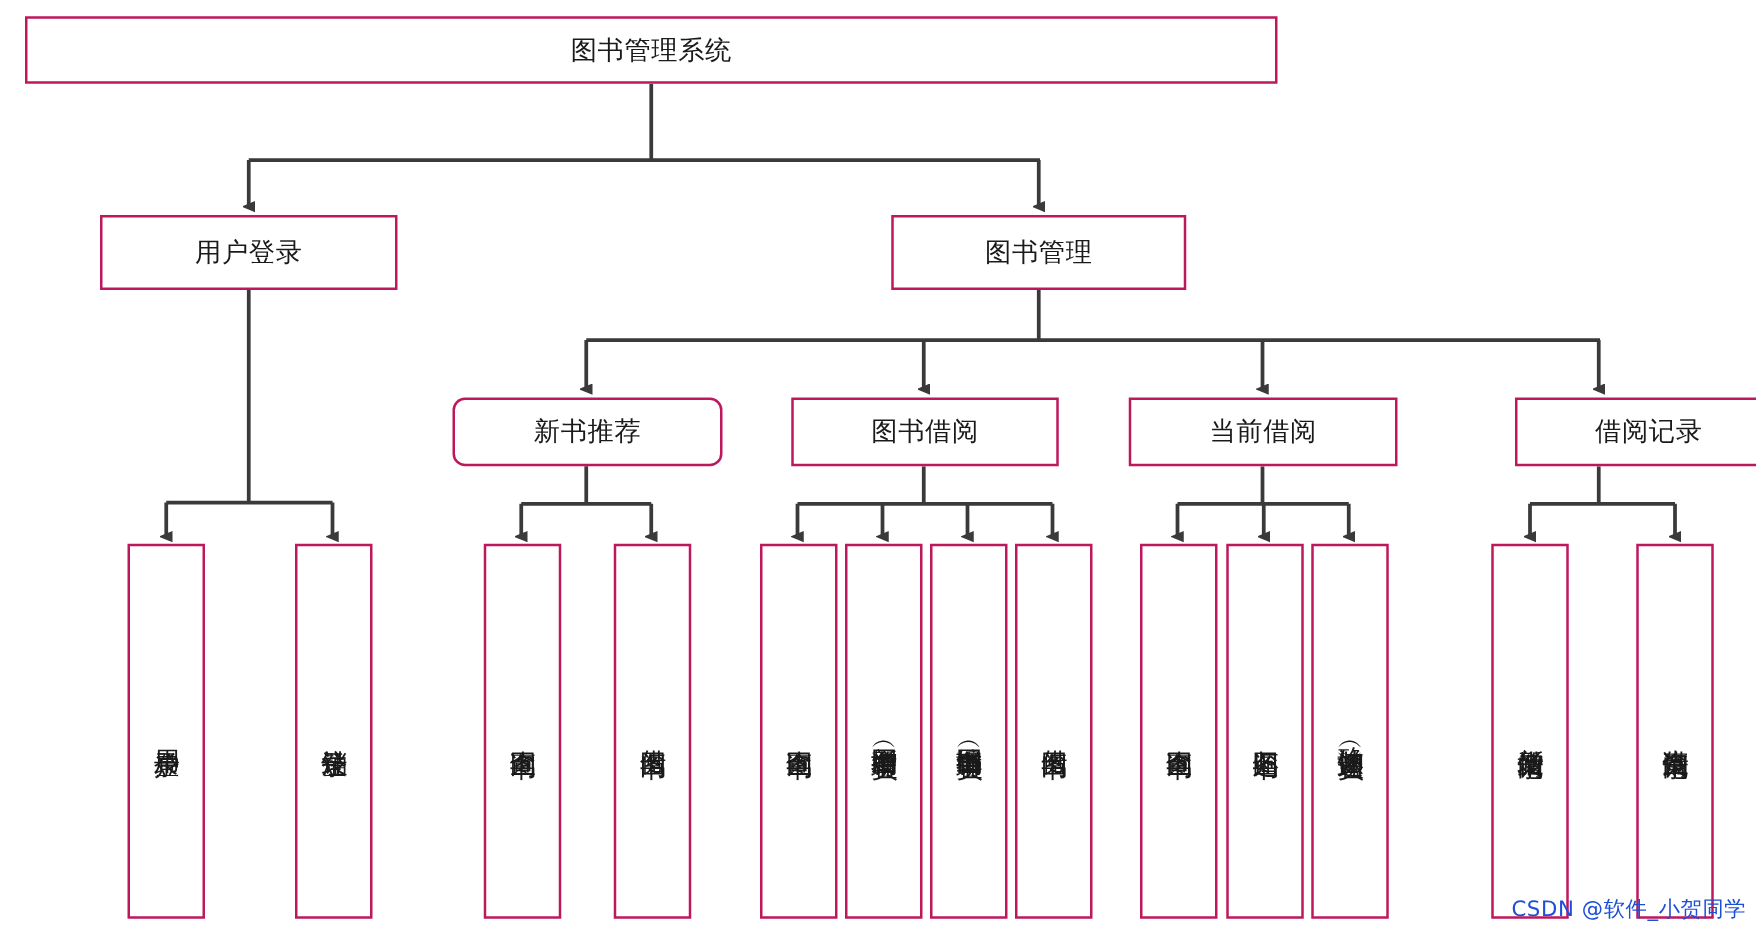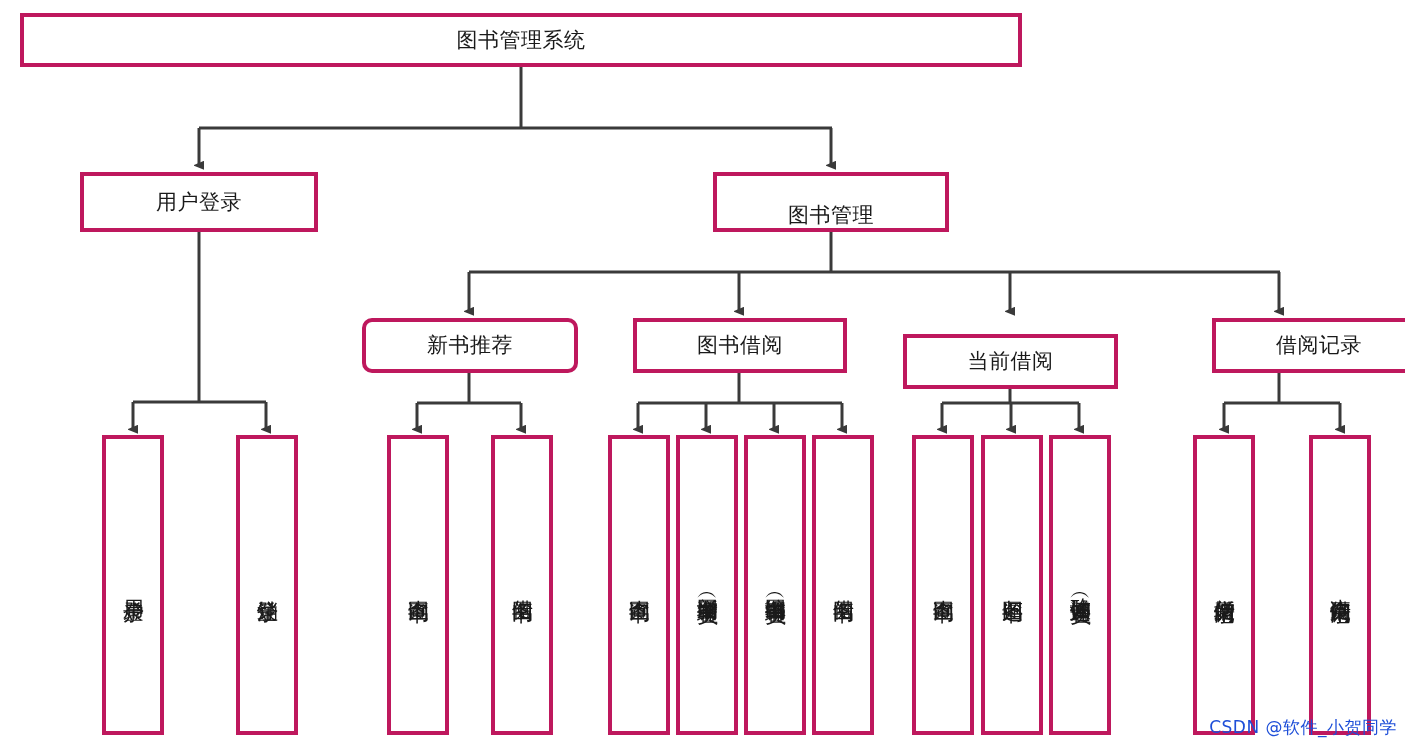--- a/index.html
+++ b/index.html
@@ -22,21 +22,21 @@
     left: 0;
     top: 0;
     width: 1405px;
     height: 747px;
     pointer-events: none;
   }
   .node {
     position: absolute;
     box-sizing: border-box;
     background: #ffffff;
-    border: 4px solid #be185d;
+    border: 2px solid #be185d;
     display: flex;
     align-items: center;
     justify-content: center;
     color: #1a1a1a;
     z-index: 2;
   }
   .node-label {
     display: block;
     text-align: center;
     line-height: 1.18;
@@ -123,31 +123,31 @@
     </g>
   </svg>
 
   <div class="node horizontal" style="left:20px; top:13px; width:1002px; height:54px;">
     <span class="node-label">图书管理系统</span>
   </div>
 
   <div class="node horizontal" style="left:80px; top:172px; width:238px; height:60px;">
     <span class="node-label">用户登录</span>
   </div>
-  <div class="node horizontal" style="left:713px; top:172px; width:236px; height:60px;align-items:flex-end;">
+  <div class="node horizontal" style="left:713px; top:172px; width:236px; height:60px;">
     <span class="node-label">图书管理</span>
   </div>
 
   <div class="node horizontal" style="left:362px; top:318px; width:216px; height:55px;border-radius:10px;">
     <span class="node-label">新书推荐</span>
   </div>
   <div class="node horizontal" style="left:633px; top:318px; width:214px; height:55px;align-items:center;">
     <span class="node-label">图书借阅</span>
   </div>
-  <div class="node horizontal" style="left:903px; top:318px; width:215px; height:55px;margin-top:16px;">
+  <div class="node horizontal" style="left:903px; top:318px; width:215px; height:55px;">
     <span class="node-label">当前借阅</span>
   </div>
   <div class="node horizontal" style="left:1212px; top:318px; width:214px; height:55px;">
     <span class="node-label">借阅记录</span>
   </div>
 
   <div class="node vertical" style="left:102px; top:435px; width:62px; height:300px;">
     <span class="node-label">用户登录</span>
   </div>
   <div class="node vertical" style="left:236px; top:435px; width:62px; height:300px;">

